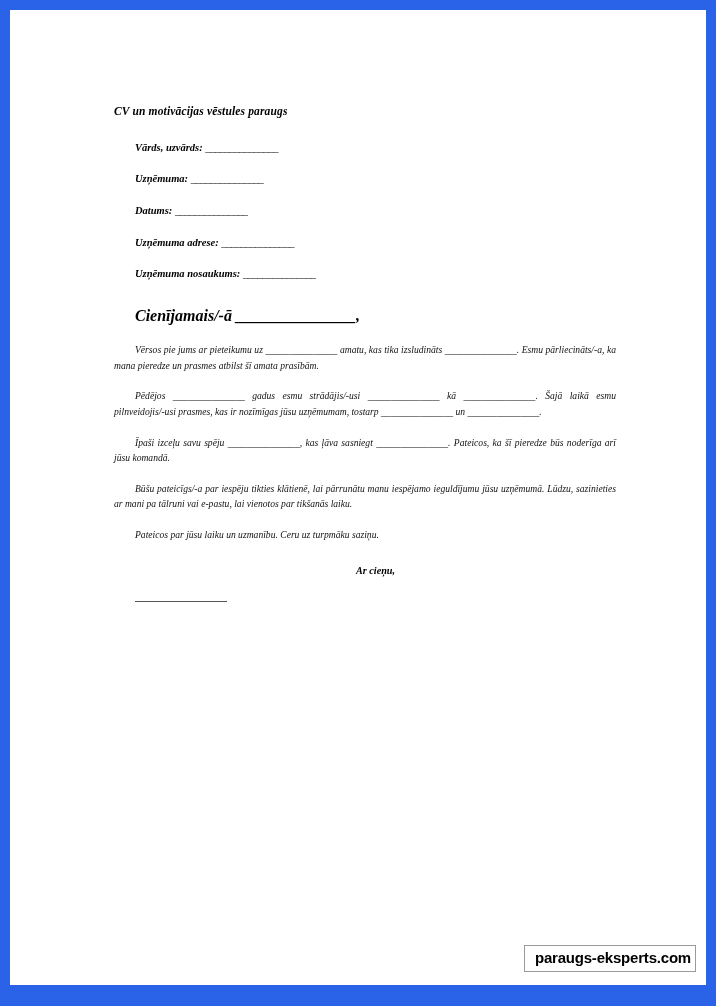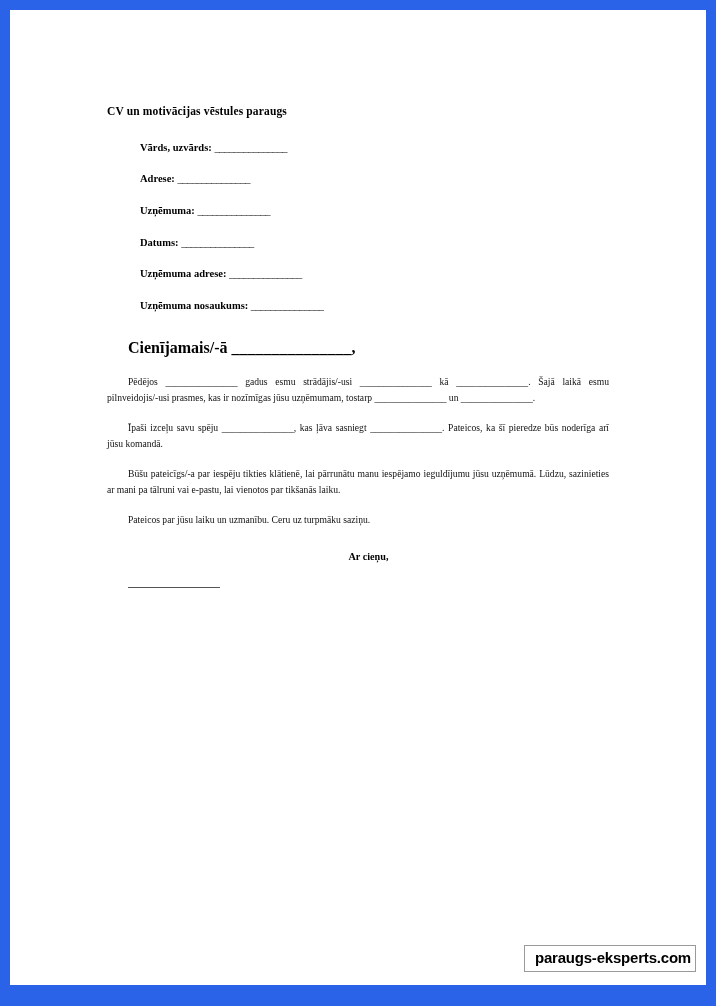--- a/index.html
+++ b/index.html
@@ -21,37 +21,38 @@
     top: 10px;
     width: 696px;
     height: 975px;
     background: #ffffff;
     box-sizing: border-box;
     overflow: hidden;
   }
 
   .doc-body {
     position: absolute;
-    left: 97px;
+    left: 104px;
     top: 95px;
     width: 502px;
+    font-style: italic;
   }
 
   .doc-title {
     font-family: "Liberation Serif", "DejaVu Serif", serif;
     font-weight: bold;
     font-size: 11.5px;
     color: #000000;
     letter-spacing: 0.15px;
     margin: 0 0 22px 0;
     line-height: 1.2;
   }
 
   .field-list {
-    margin: 12px;
+    margin: 0;
     padding: 0;
     list-style: none;
   }
 
   .field-row {
     padding-left: 21px;
     margin-bottom: 18.5px;
     font-size: 10.5px;
     font-weight: bold;
     color: #000000;
@@ -131,43 +132,40 @@
   <div class="doc-body">
 
     <h1 class="doc-title">CV un motivācijas vēstules paraugs</h1>
 
     <ul class="field-list">
       <li class="field-row">
         <span class="field-label">Vārds, uzvārds:</span>
         <span class="blank">_______________</span>
       </li>
       <li class="field-row">
-        <span class="field-label">Adrese:</span>
-        <span class="blank">_______________</span>
-      </li>
-      <li class="field-row">
         <span class="field-label">Uzņēmuma:</span>
         <span class="blank">_______________</span>
       </li>
       <li class="field-row">
         <span class="field-label">Datums:</span>
         <span class="blank">_______________</span>
       </li>
       <li class="field-row">
         <span class="field-label">Uzņēmuma adrese:</span>
         <span class="blank">_______________</span>
       </li>
       <li class="field-row">
         <span class="field-label">Uzņēmuma nosaukums:</span>
         <span class="blank">_______________</span>
       </li>
     </ul>
 
     <p class="salutation">Cienījamais/-ā _______________,</p>
 
+    <p class="para">Vērsos pie jums ar pieteikumu uz _______________ amatu, kas tika izsludināts _______________. Esmu pārliecināts/-a, ka mana pieredze un prasmes atbilst šī amata prasībām.</p>
 
     <p class="para">Pēdējos _______________ gadus esmu strādājis/-usi _______________ kā _______________. Šajā laikā esmu pilnveidojis/-usi prasmes, kas ir nozīmīgas jūsu uzņēmumam, tostarp _______________ un _______________.</p>
 
     <p class="para">Īpaši izceļu savu spēju _______________, kas ļāva sasniegt _______________. Pateicos, ka šī pieredze būs noderīga arī jūsu komandā.</p>
 
     <p class="para">Būšu pateicīgs/-a par iespēju tikties klātienē, lai pārrunātu manu iespējamo ieguldījumu jūsu uzņēmumā. Lūdzu, sazinieties ar mani pa tālruni vai e-pastu, lai vienotos par tikšanās laiku.</p>
 
     <p class="para">Pateicos par jūsu laiku un uzmanību. Ceru uz turpmāku saziņu.</p>
 
     <p class="closing">Ar cieņu,</p>

